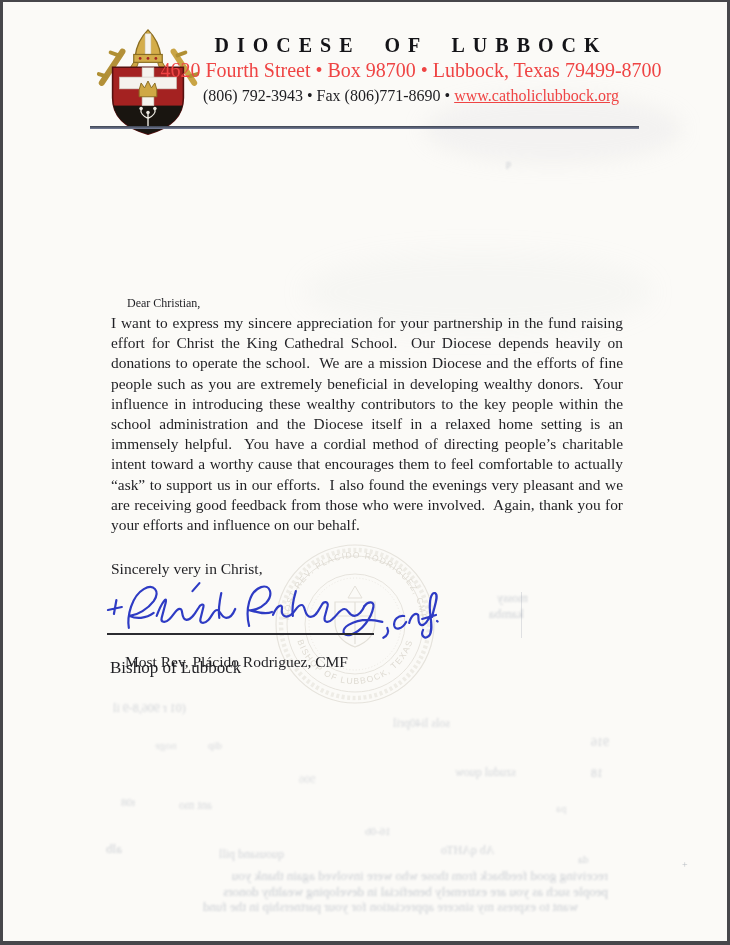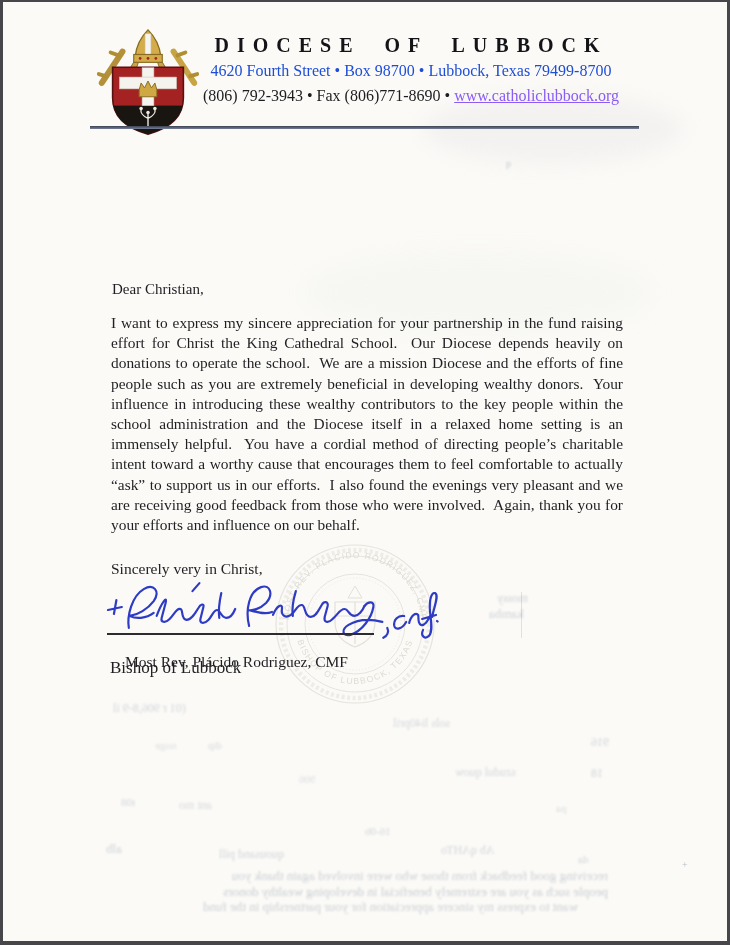--- a/index.html
+++ b/index.html
@@ -1,25 +1,25 @@
 <!DOCTYPE html>
 <html><head>
 <meta charset="utf-8">
 <style>
   html,body{margin:0;padding:0;width:730px;height:945px;overflow:hidden;background:#55565a;}
   .page{position:absolute;inset:0;background:#fbfaf7;border:2px solid #47474b;border-left-width:3px;border-right-width:3px;border-bottom-width:4px;box-sizing:border-box;font-family:"Liberation Serif",serif;color:#1f1f23;}
   .shade{position:absolute;border-radius:50%;pointer-events:none;}
   .head-text{position:absolute;left:150px;right:58px;top:30px;text-align:center;}
   .lh-title{margin:0;font-size:20px;font-weight:bold;letter-spacing:.40em;word-spacing:.55em;color:#141418;line-height:26px;white-space:nowrap;}
-  .lh-addr{font-size:16px;line-height:25px;color:#1d4ed8;white-space:nowrap;}
+  .lh-addr{font-size:20px;line-height:25px;color:#ef4444;white-space:nowrap;}
   .lh-phone{font-size:16px;line-height:25px;color:#1d1d21;white-space:nowrap;}
-  .lh-phone a{color:#8b5cf6;text-decoration:underline;cursor:pointer;}
+  .lh-phone a{color:#ef4444;text-decoration:underline;cursor:pointer;}
   .rule{position:absolute;left:87px;right:88px;top:124px;height:3px;background:linear-gradient(#3c4250,#77809a);}
   .crest{position:absolute;left:86px;top:24px;width:118px;height:112px;}
-  .salutation{position:absolute;left:108px;top:278px;font-size:15px;margin:1px;}
+  .salutation{position:absolute;left:108px;top:278px;font-size:12px;margin:16px;}
   .body-text{position:absolute;left:108px;top:311px;width:512px;font-size:15.4px;line-height:20.2px;text-align:justify;margin:0;white-space:pre-wrap;}
   .closing{position:absolute;left:108px;top:558px;font-size:15.5px;margin:0;}
   .seal{position:absolute;left:268px;top:538px;width:168px;height:168px;opacity:.9;}
   .sig{position:absolute;left:98px;top:572px;width:338px;height:70px;}
   .sig-line{position:absolute;left:104px;top:631px;width:267px;height:1.6px;background:#2b2b30;}
   .typed-name{position:absolute;left:107px;top:636px;font-size:15.5px;margin:15px;}
   .typed-title{position:absolute;left:107px;top:656px;font-size:17px;margin:0;}
   .bt{position:absolute;transform:scaleX(-1);filter:blur(1px);color:#8d96a6;font-family:"Liberation Serif",serif;white-space:nowrap;pointer-events:none;}
   .vline{position:absolute;width:1px;background:rgba(150,158,172,.28);pointer-events:none;}
   .stray{position:absolute;color:#8b93a0;font-size:10px;opacity:.6;pointer-events:none;}

